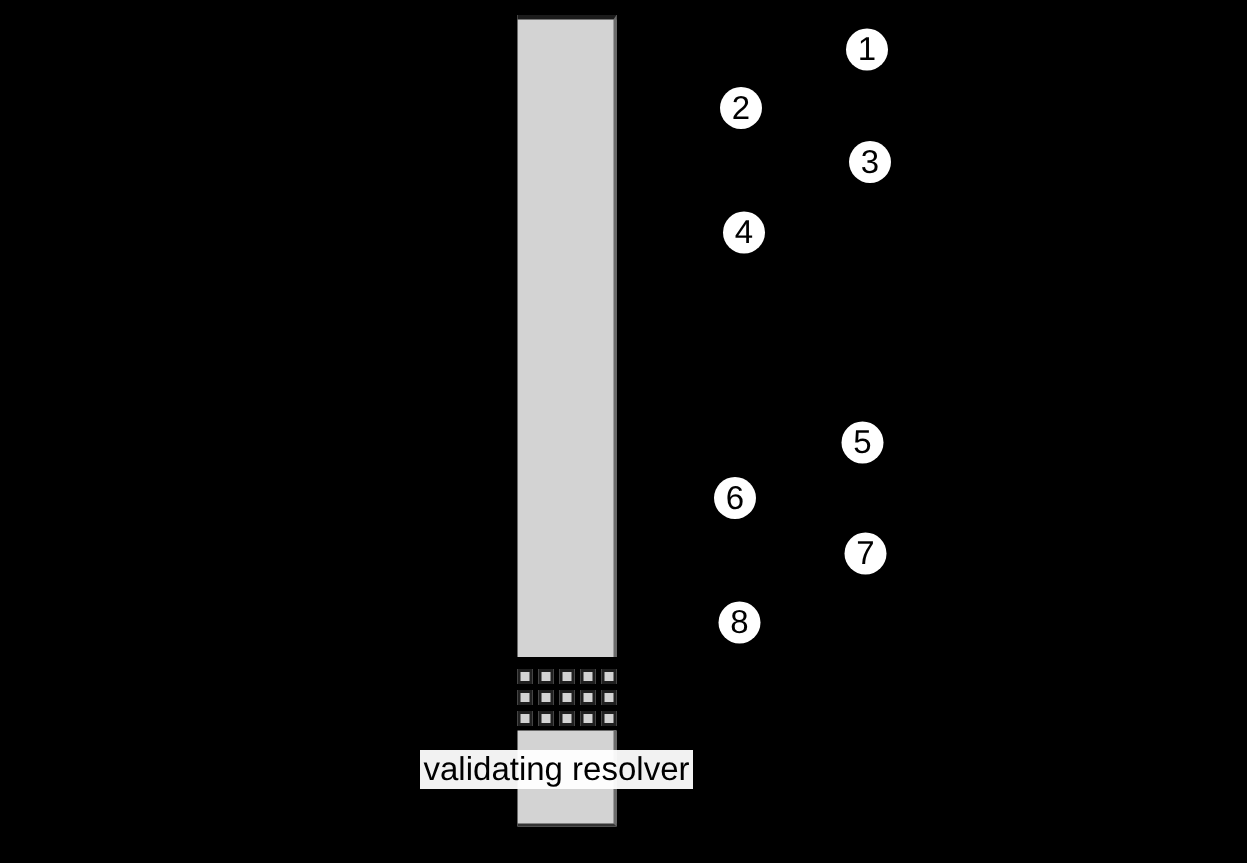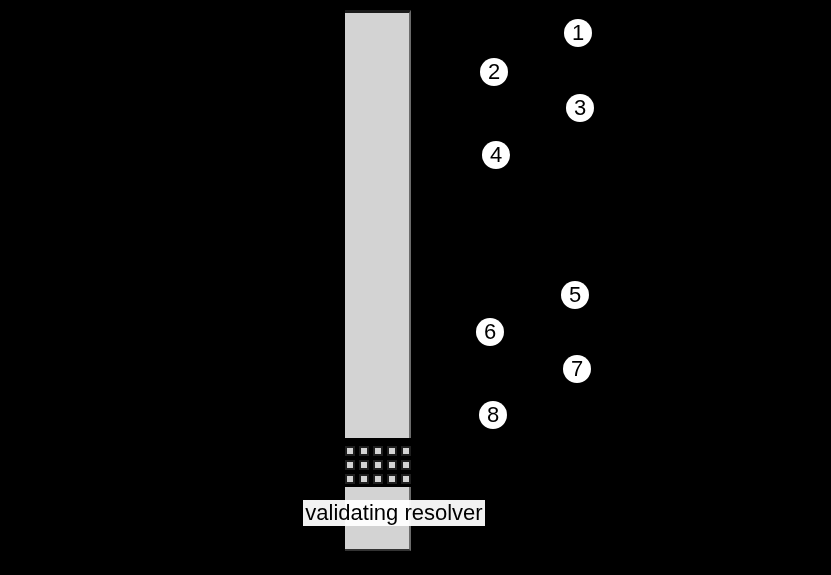--- a/index.html
+++ b/index.html
@@ -45,21 +45,21 @@
     gap: 4px;
   }
   .fw-cell {
     background: #d3d3d3;
     border: 2px solid #1f1f1f;
     box-sizing: border-box;
   }
   
   .resolver-label {
     position: absolute;
-    left: 303px;
+    left: 280px;
     top: 500px;
     width: 182px;
     height: 26px;
     line-height: 26px;
     text-align: center;
     background: rgba(255, 255, 255, 0.95);
     color: #000;
     font-size: 22px;
     white-space: nowrap;
     z-index: 3;

